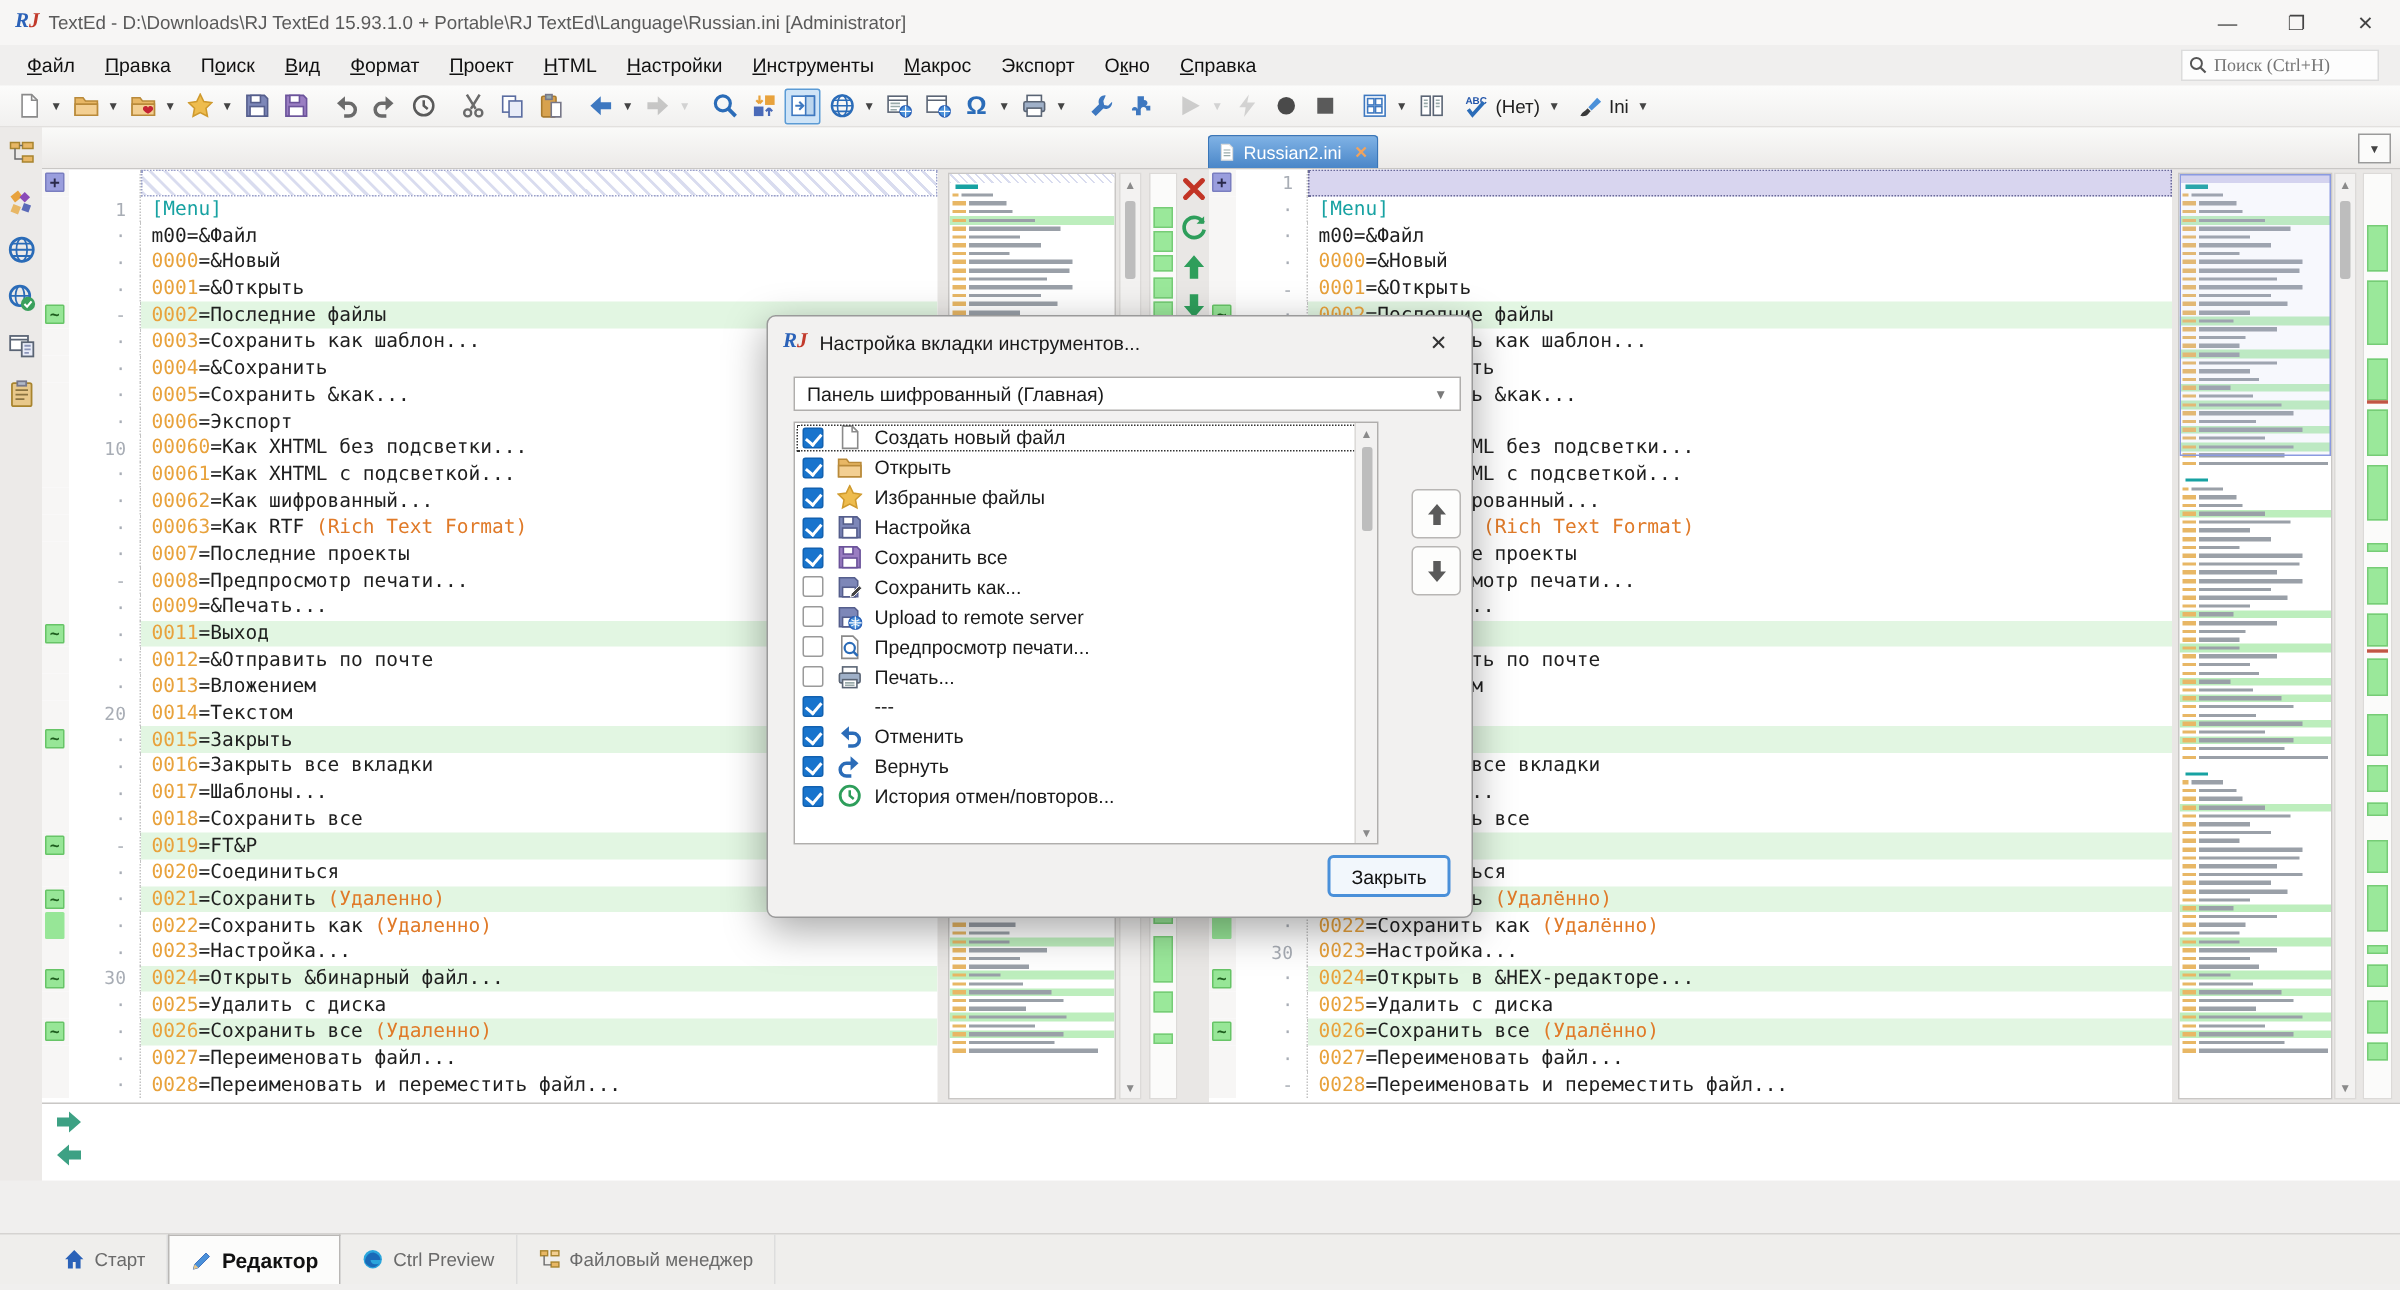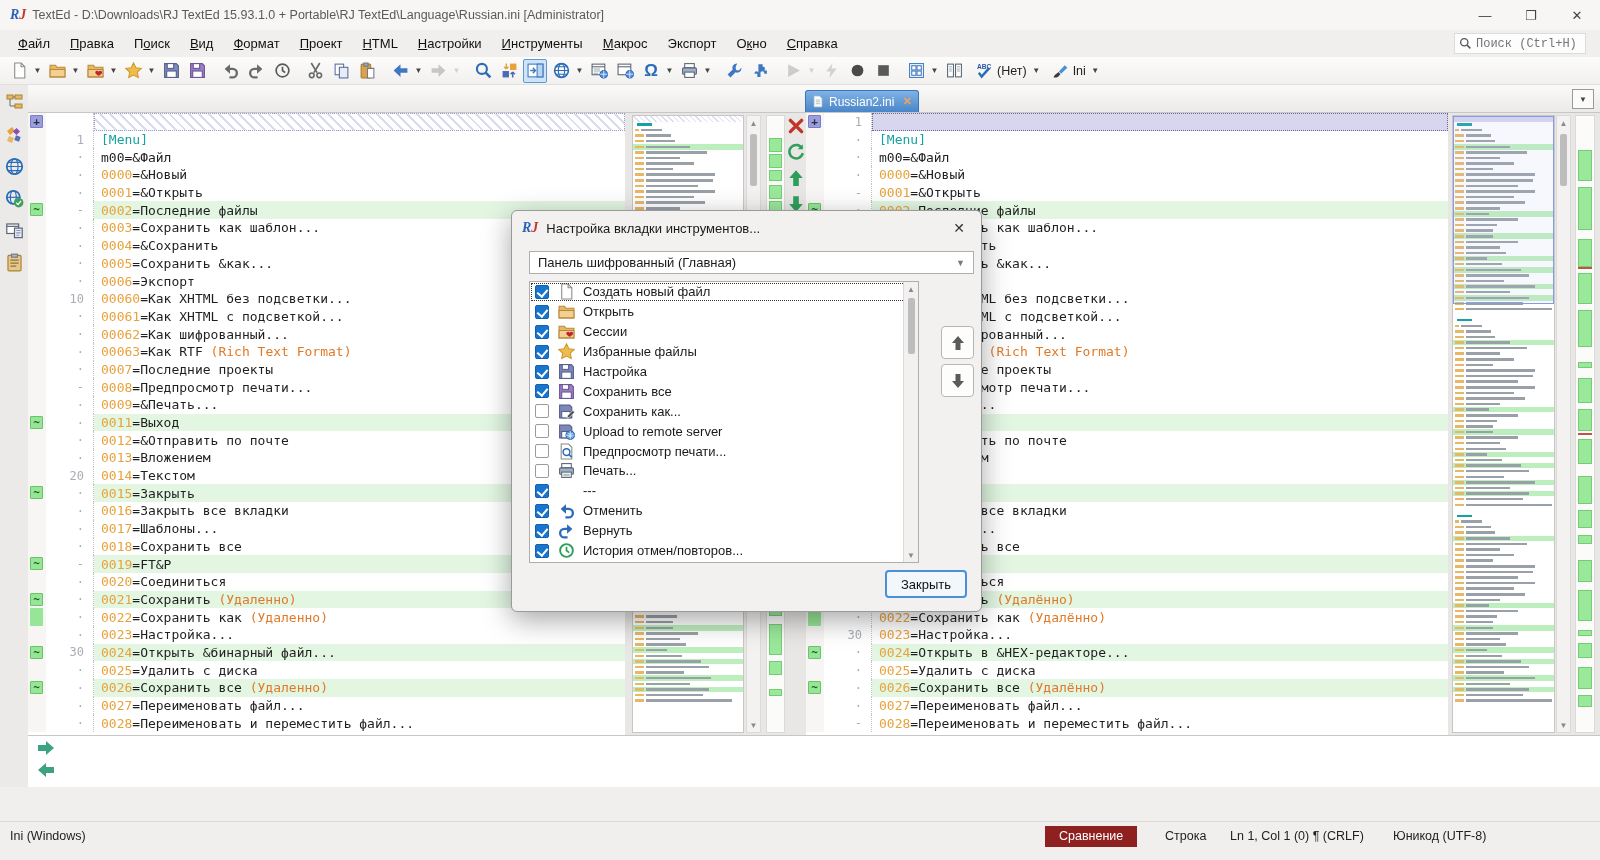--- a/index.html
+++ b/index.html
@@ -14,21 +14,21 @@
   .title-text { color:#5a5a5a; font-size:12.5px; }
   .win-controls { margin-left:auto; display:flex; height:100%; }
   .win-btn { width:46px; height:100%; display:flex; align-items:center; justify-content:center; color:#444; font-size:13px; }
 
   
   .menubar { position:absolute; left:0; top:30px; right:0; height:27px; background:#f0efee; display:flex; align-items:center; padding-left:8px; }
   .menu-item { padding:4px 10px; font-size:13px; color:#111; }
   .menu-item u { text-decoration:underline; }
   .quick-search { margin-left:auto; margin-right:14px; width:132px; height:21px; background:#fdfdfd; border:1px solid #dcdcdc; display:flex; align-items:center; padding:0 4px; }
   .quick-search svg { flex:0 0 13px; margin-right:4px; }
-  .quick-search input { border:0; outline:0; width:100%; font-size:12px; color:#8a8a8a; background:transparent; font-family:Liberation Mono, monospace; }
+  .quick-search input { border:0; outline:0; width:100%; font-size:12px; color:#8a8a8a; background:transparent; font-family:Liberation Serif, serif; }
 
   
   .toolbar { position:absolute; left:0; top:57px; right:0; height:28px; background:linear-gradient(#fcfcfb,#f1f0ef); display:flex; align-items:center; padding-left:6px; border-bottom:1px solid #e2e0de; }
   .tb-btn { height:24px; min-width:24px; display:flex; align-items:center; justify-content:center; margin:0 1px; border:1px solid transparent; border-radius:2px; position:relative; }
   .tb-btn.active { background:#cfe4f7; border-color:#5b9bd5; }
   .tb-btn.disabled { opacity:.38; }
   .tb-caret { width:11px; height:24px; display:flex; align-items:center; justify-content:center; font-size:8px; color:#444; margin-right:1px; }
   .tb-caret.disabled { color:#bbb; opacity:.6; }
   .tb-gap { width:7px; }
   .tb-label { font-size:12.5px; color:#222; margin:0 2px 0 4px; }
@@ -1519,27 +1519,20 @@
             <rect x="1.5" y="2" width="5" height="3.5" fill="#e8b765" stroke="#a8842e"></rect>
             <rect x="9" y="2" width="5.5" height="3.5" fill="#f3cf92" stroke="#a8842e"></rect>
             <rect x="9" y="10" width="5.5" height="3.5" fill="#e8b765" stroke="#a8842e"></rect>
             <path d="M4 5.5v6.5h5M4 3.5" fill="none" stroke="#6a6a6a"></path>
           </svg>
         </span>
         <span>Файловый менеджер</span>
       </div>
     </div>
 
-  <div class="statusbar">
-    <span class="sb-item" style="left:10px">Ini (Windows)</span>
-    <span class="sb-item sb-compare">Сравнение</span>
-    <span class="sb-item" style="left:1165px">Строка</span>
-    <span class="sb-item" style="left:1230px">Ln 1, Col 1 (0) ¶ (CRLF)</span>
-    <span class="sb-item" style="left:1393px">Юникод (UTF-8)</span>
-  </div>
 
   <div class="dialog">
     <div class="dlg-title">
       <span class="rj-logo">R<i>J</i></span>
       <span>Настройка вкладки инструментов...</span>
     </div>
     <div class="dlg-close">✕</div>
     <div class="dlg-combo">
       <span>Панель шифрованный (Главная)</span>
       <span class="chev">▼</span>
@@ -1557,29 +1550,20 @@
           <span class="chk on"></span>
           <span class="dlg-ic"><svg viewBox="0 0 16 16">
               <path d="M1 3h5l1.5 2H15v9H1z" fill="#e8b765" stroke="#b98a3a"></path>
               <path d="M1 7h14v7H1z" fill="#f3cf92" stroke="#b98a3a"></path>
             </svg></span>
           <span class="lbl">Открыть</span>
         </div>
         <div class="dlg-row">
           <span class="chk on"></span>
           <span class="dlg-ic"><svg viewBox="0 0 16 16">
-              <path d="M1 3h5l1.5 2H15v9H1z" fill="#e8b765" stroke="#b98a3a"></path>
-              <path d="M1 7h14v7H1z" fill="#f3cf92" stroke="#b98a3a"></path>
-              <path d="M11 9.2c.9-1.7 3.2-1 3.2.7 0 1.2-1.9 2.4-3.2 3.1-1.3-.7-3.2-1.9-3.2-3.1 0-1.7 2.3-2.4 3.2-.7z" fill="#c42333"></path>
-            </svg></span>
-          <span class="lbl">Сессии</span>
-        </div>
-        <div class="dlg-row">
-          <span class="chk on"></span>
-          <span class="dlg-ic"><svg viewBox="0 0 16 16">
               <path d="M8 .8l2.2 4.6 5 .7-3.6 3.5.9 5L8 12.3l-4.5 2.3.9-5L.8 6.1l5-.7z" fill="#eebc4e" stroke="#cf9a2e"></path>
             </svg></span>
           <span class="lbl">Избранные файлы</span>
         </div>
         <div class="dlg-row">
           <span class="chk on"></span>
           <span class="dlg-ic"><svg viewBox="0 0 16 16">
               <path d="M1.5 1.5h11l2 2v11h-13z" fill="#7d87b8" stroke="#555e8c"></path>
               <rect x="4" y="1.5" width="6" height="4.5" fill="#fff" stroke="#555e8c"></rect>
               <rect x="3.5" y="8.5" width="9" height="6" fill="#fff" stroke="#555e8c"></rect>

